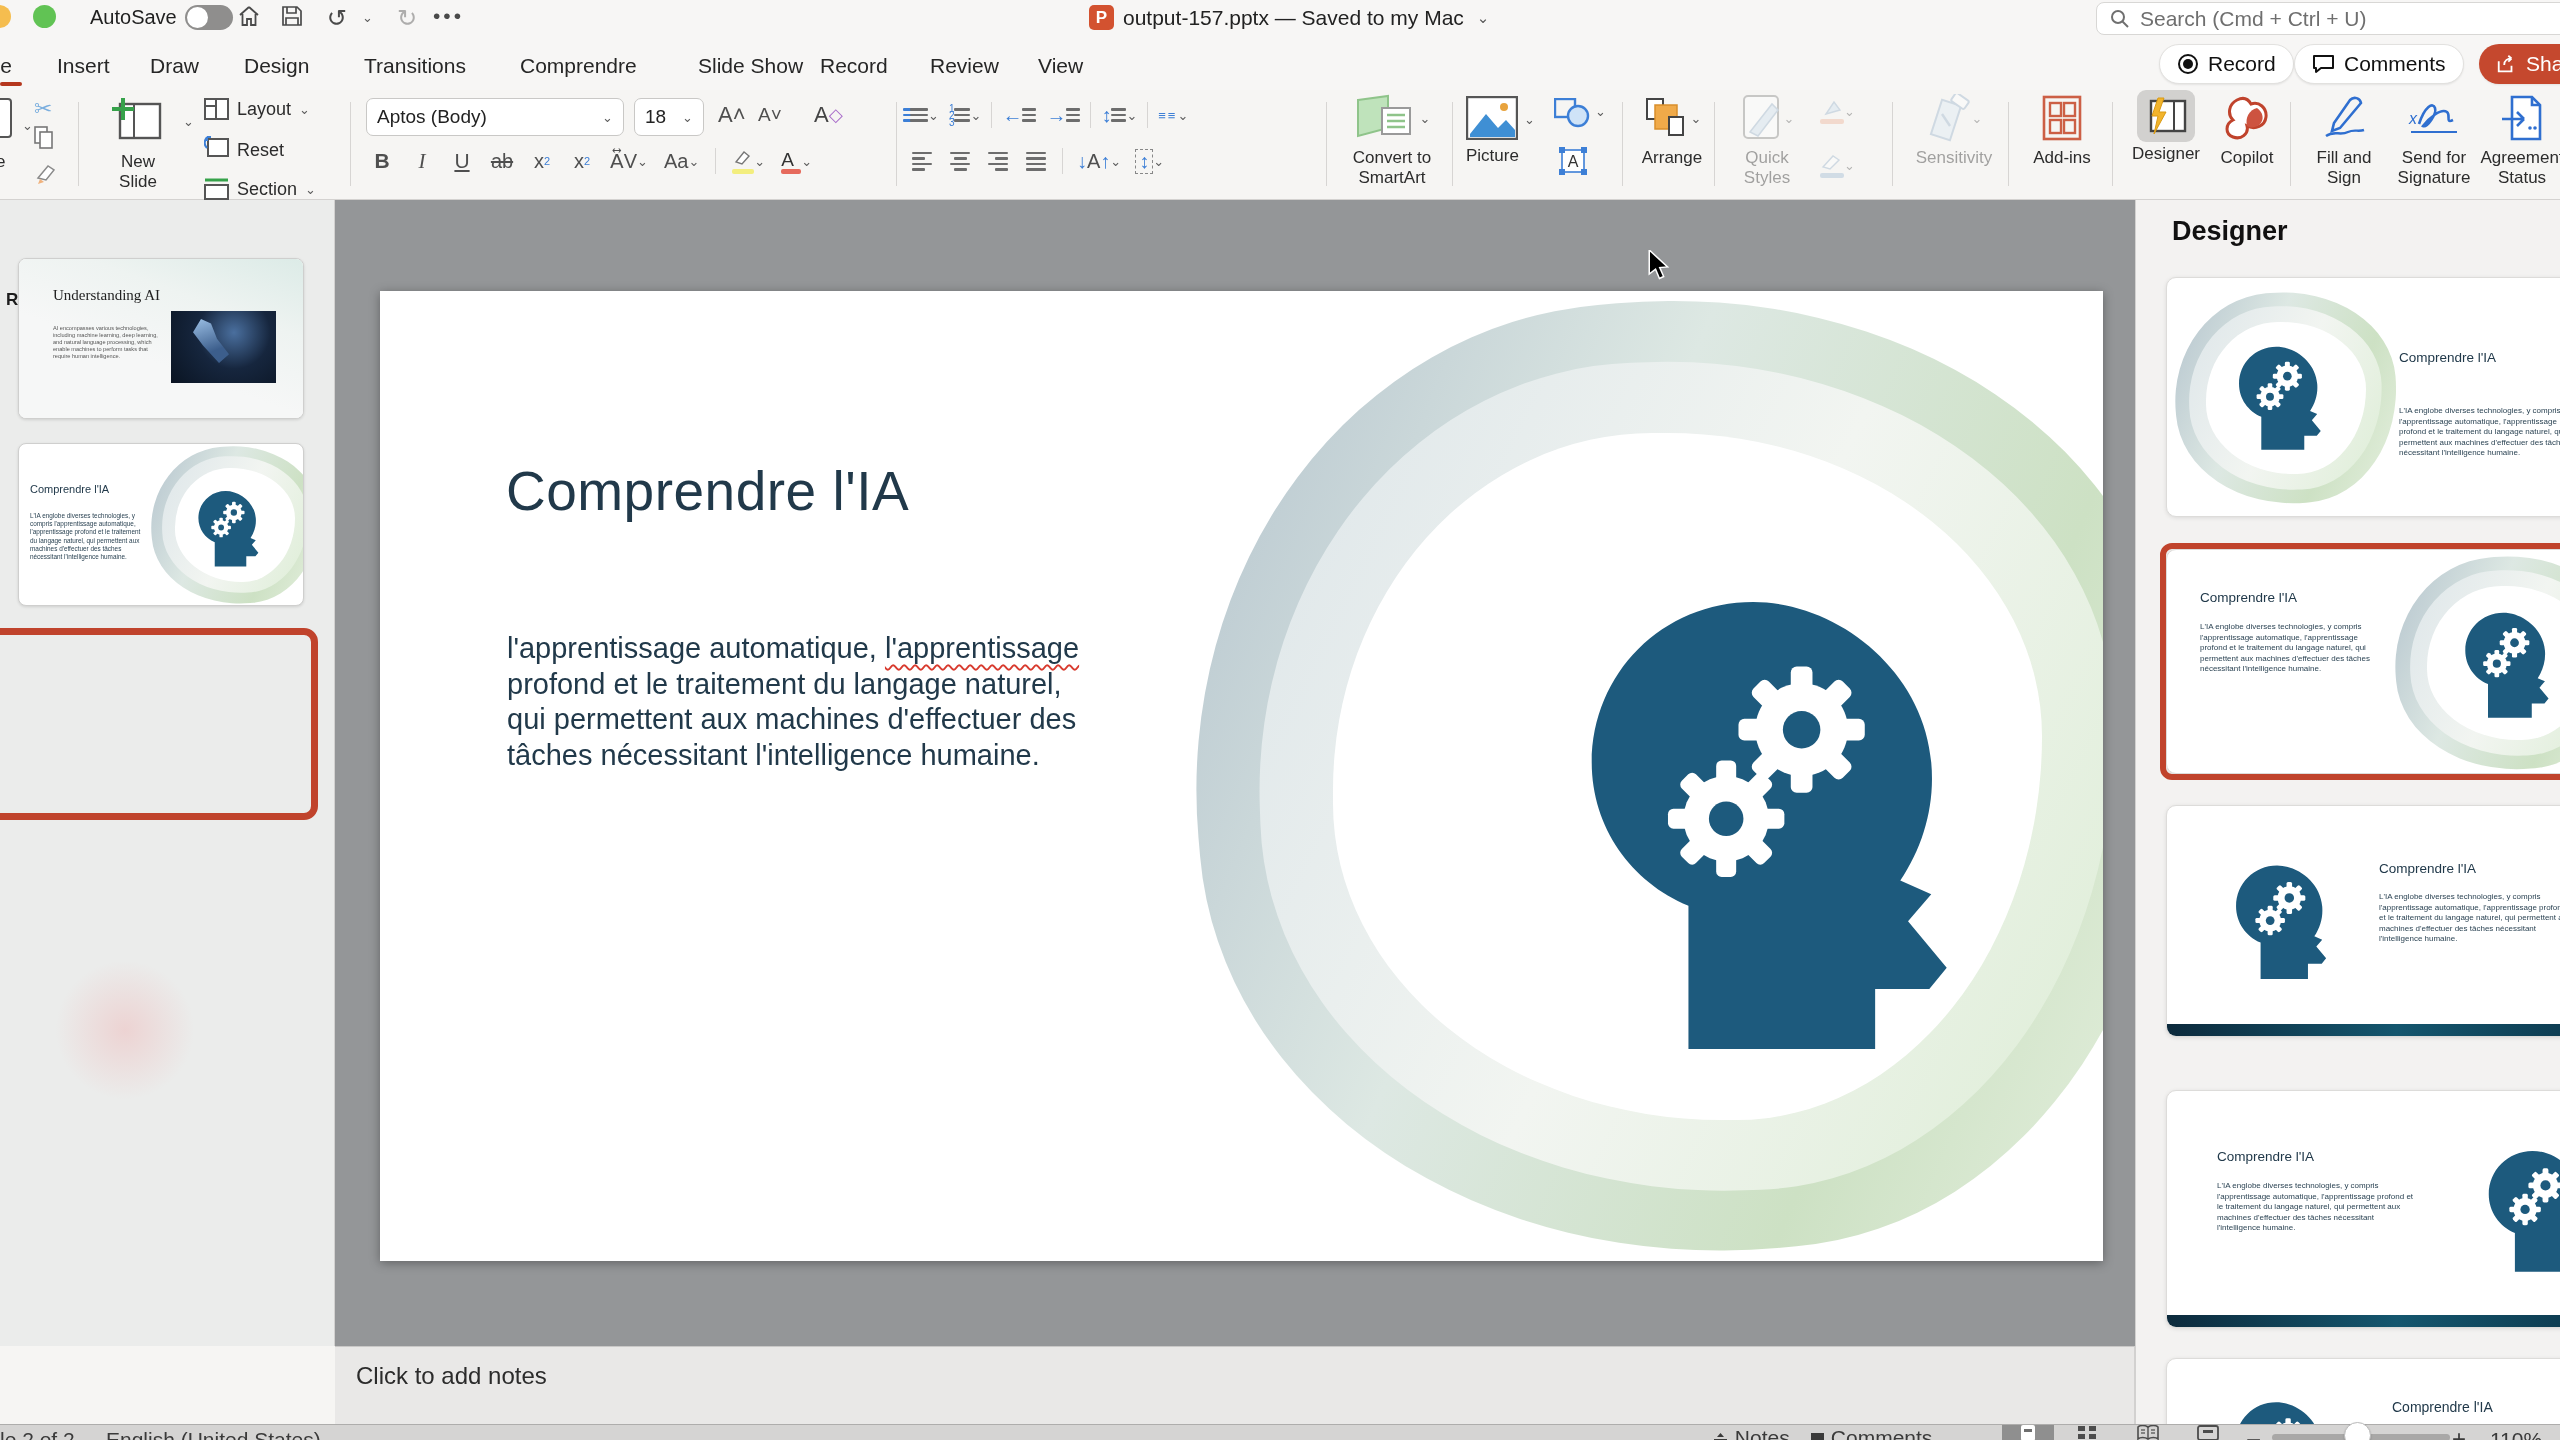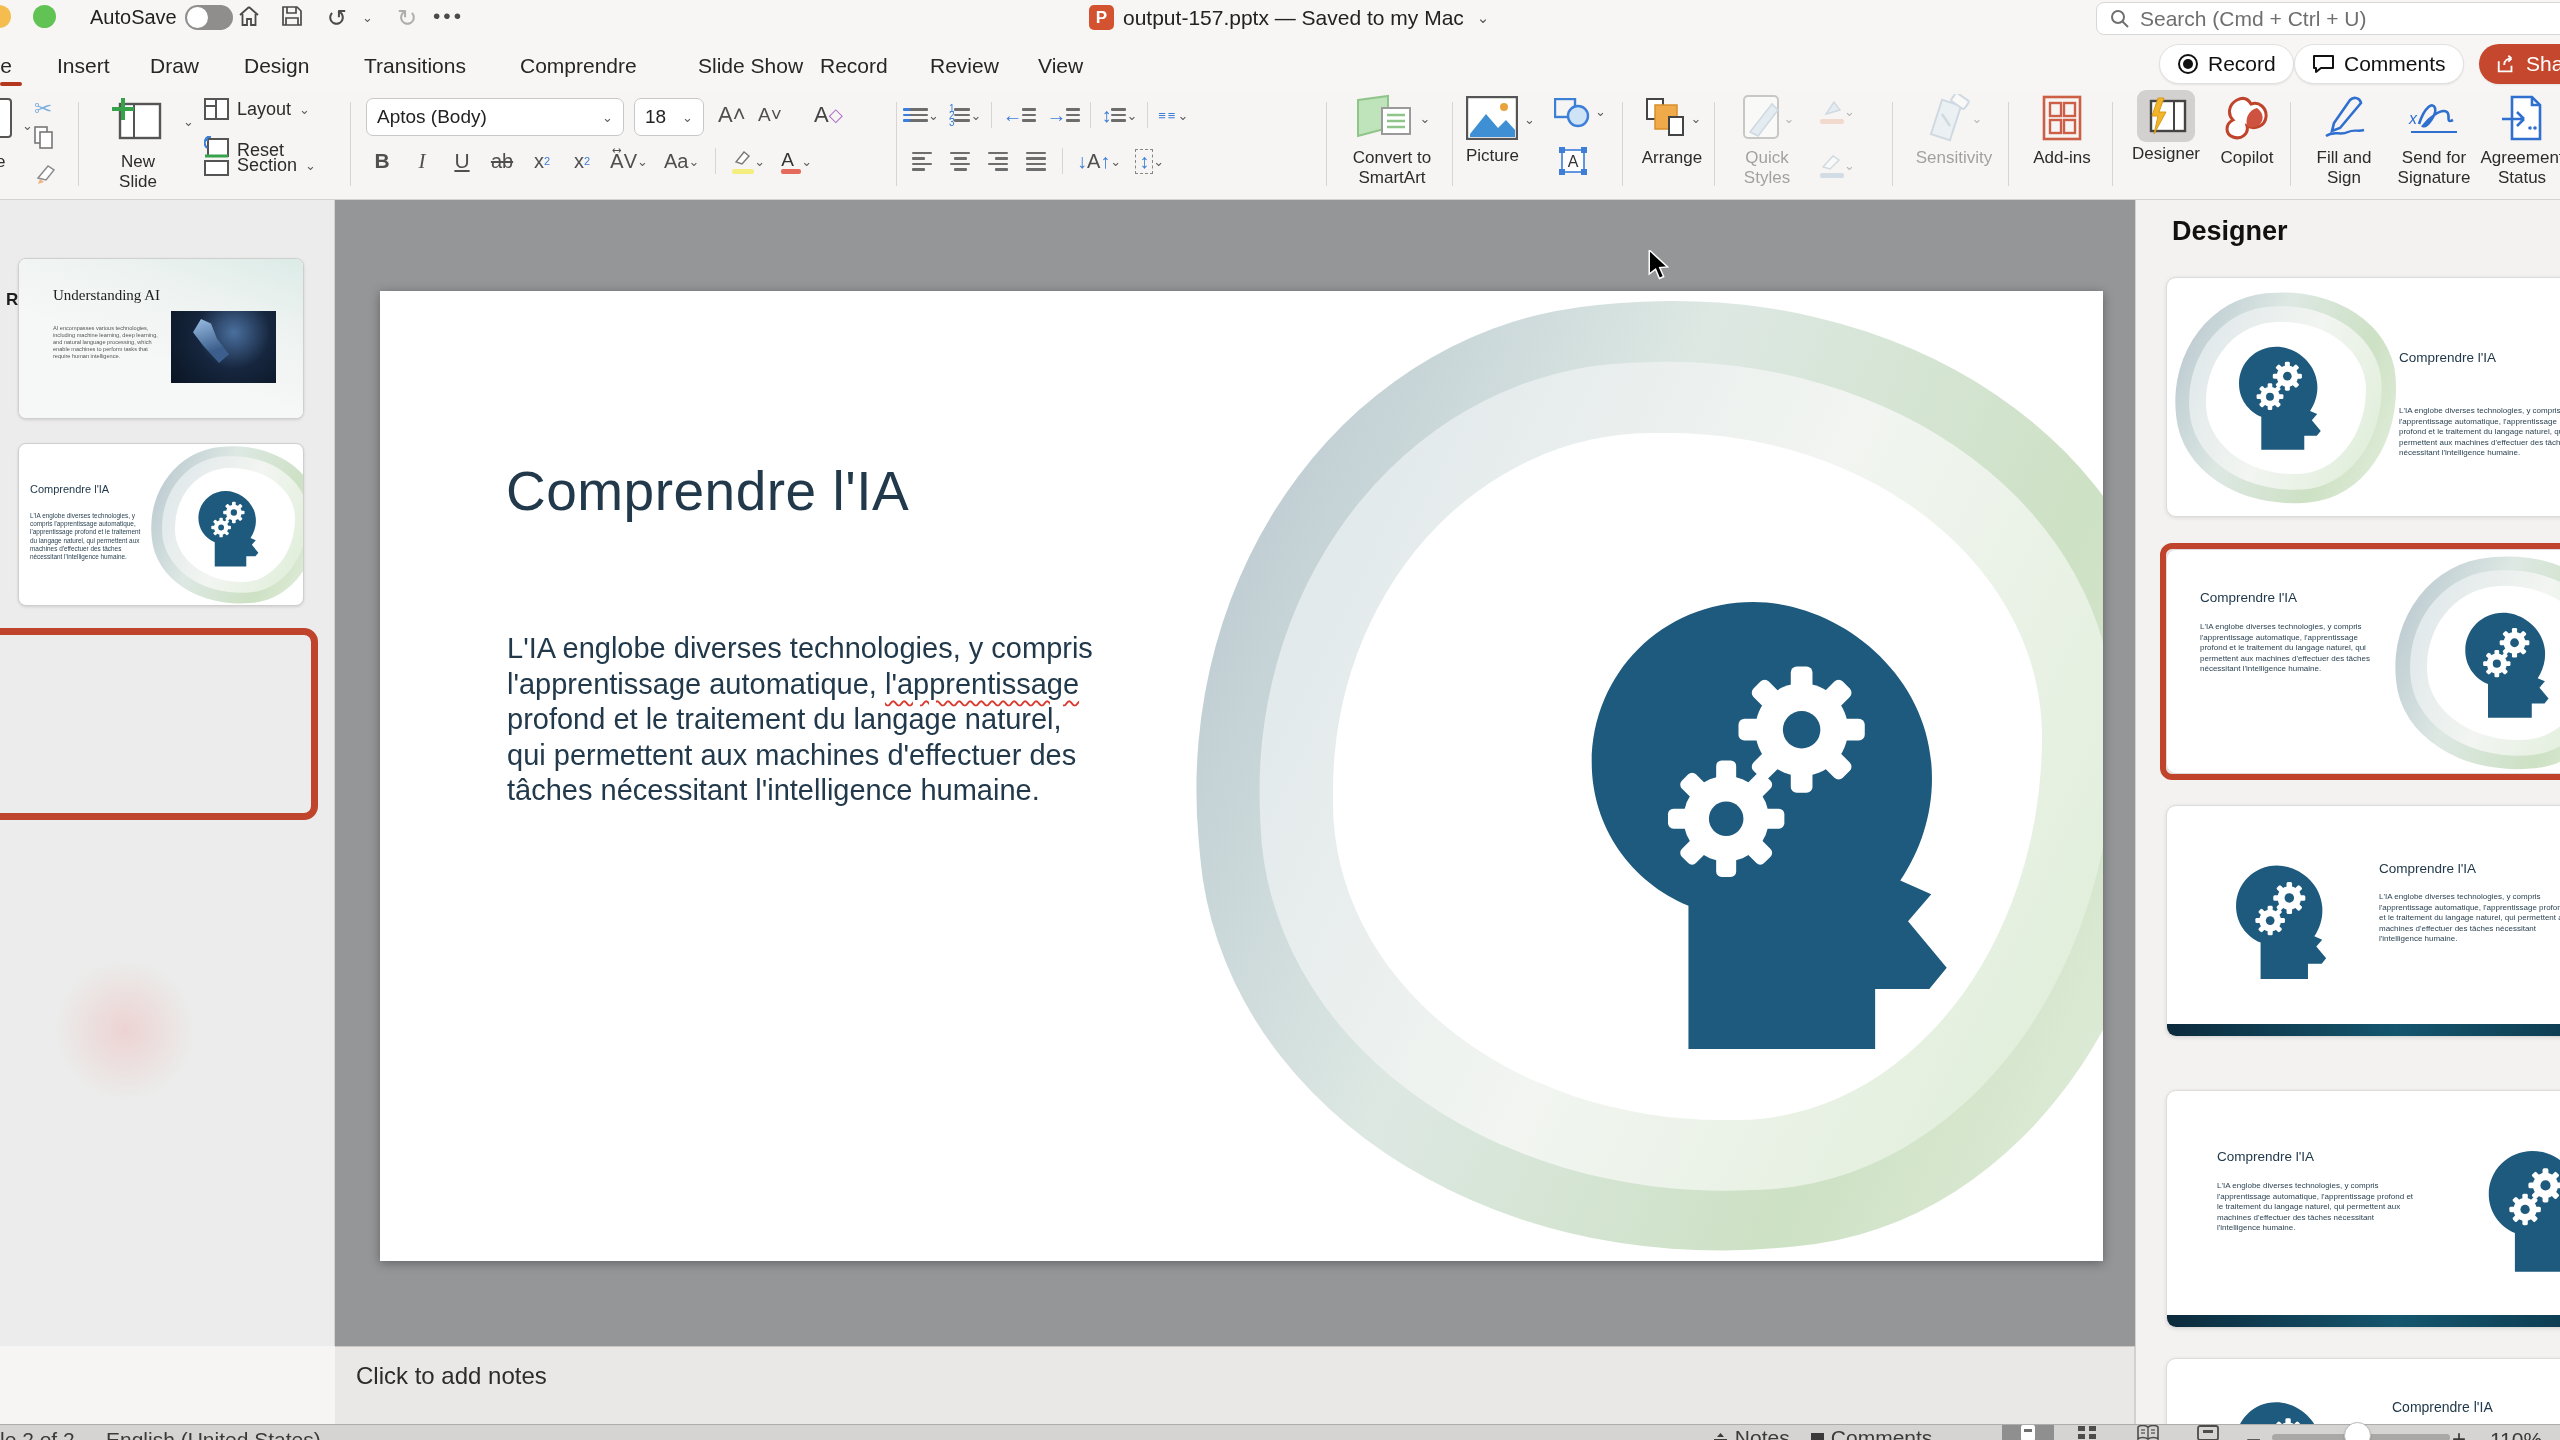--- a/index.html
+++ b/index.html
@@ -230,21 +230,21 @@
       <span style="font-size:18px; color:#2c2c2c;">Layout</span>
       <span class="chev">⌄</span>
     </div>
     <div class="srow" style="position:absolute; left:112px; top:42px;">
       <svg width="25" height="22" viewBox="0 0 25 22">
           <rect x="4" y="3" width="20" height="17" fill="#fff" stroke="#555" stroke-width="2"></rect>
           <path d="M3 1 C0 5 0 9 3 12 M3 1 L7 1 M3 1 L3 5" stroke="#3d7fd6" stroke-width="2" fill="none"></path>
         </svg>
       <span style="font-size:18px; color:#2c2c2c;margin-top:8px;">Reset</span>
     </div>
-    <div class="srow" style="position:absolute; left:112px; top:64px;">
+    <div class="srow" style="position:absolute; left:112px; top:88px;">
       <svg width="25" height="22" viewBox="0 0 25 22">
           <line x1="1" y1="2" x2="24" y2="2" stroke="#36a24a" stroke-width="3"></line>
           <rect x="1" y="7" width="23" height="14" fill="#fff" stroke="#555" stroke-width="2"></rect>
         </svg>
       <span style="font-size:18px; color:#2c2c2c;">Section</span>
       <span class="chev">⌄</span>
     </div>
   </div>
   <div class="vsep" style="left:350px;"></div>
 
@@ -627,21 +627,20 @@
             <rect x="-11" y="-64" width="22" height="128" rx="6" transform="rotate(45)" fill="#fff"></rect>
             <rect x="-11" y="-64" width="22" height="128" rx="6" transform="rotate(90)" fill="#fff"></rect>
             <rect x="-11" y="-64" width="22" height="128" rx="6" transform="rotate(135)" fill="#fff"></rect>
             <circle r="47" fill="#fff"></circle>
             <circle r="19" fill="#1d5a7d"></circle>
           </g>
         </svg>
       </div>
     <div id="slide-title">Comprendre l'IA</div>
     <div id="slide-body">
-      <div>L'IA englobe diverses technologies, y compris</div>
       <div><span>l'apprentissage automatique, </span><span class="squig">l'apprentissage</span></div>
       <div>profond et le traitement du langage naturel,</div>
       <div>qui permettent aux machines d'effectuer des</div>
       <div>tâches nécessitant l'intelligence humaine.</div>
     </div>
   </div>
 </div>
 
 <div id="notes">
   <span>Click to add notes</span>

